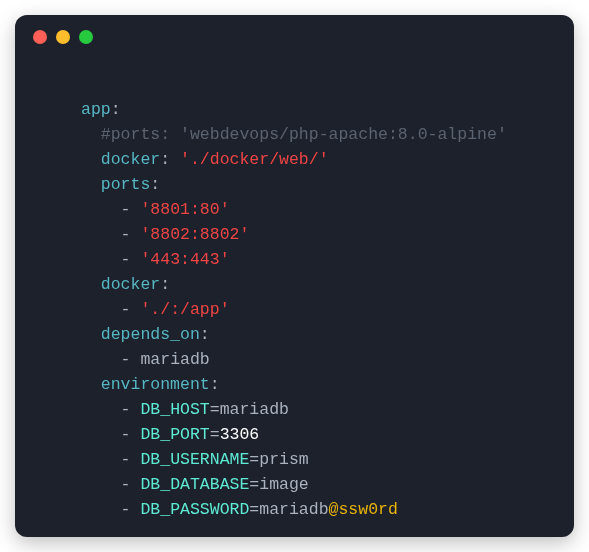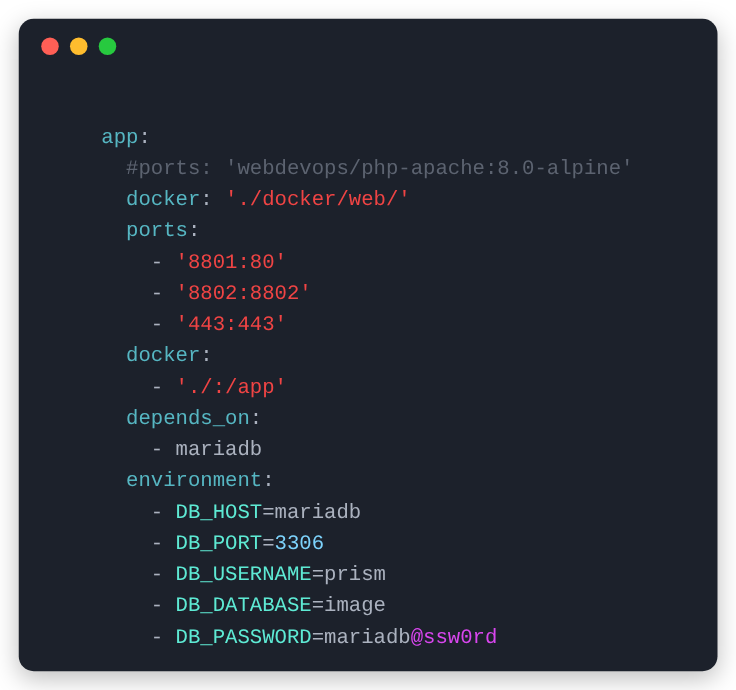--- a/index.html
+++ b/index.html
@@ -14,22 +14,22 @@
   .dot{width:14px;height:14px;border-radius:50%;}
   .dot.red{background:#ff5f56;}
   .dot.yellow{background:#ffbd2e;}
   .dot.green{background:#27c93f;}
   .code{padding:38px 0 0 66px;white-space:pre;}
   .k{color:#56b6c2;margin-top:47px;}       
   .s{color:#ef4444;}       
   .c{color:#5c6370;}       
   .d{color:#abb2bf;}       
   .v{color:#5eead4;}       
-  .n{color:#7dd3fc;}       
-  .at{color:#d946ef;margin-top:37px;}      
+  .n{color:#ffffff;}       
+  .at{color:#eab308;margin-top:37px;}      
   .p{color:#abb2bf;}       
 </style>
 </head>
 <body>
 
 <div class="stage">
   <div class="window">
     <div class="titlebar">
       <div class="dot red"></div>
       <div class="dot yellow"></div>

